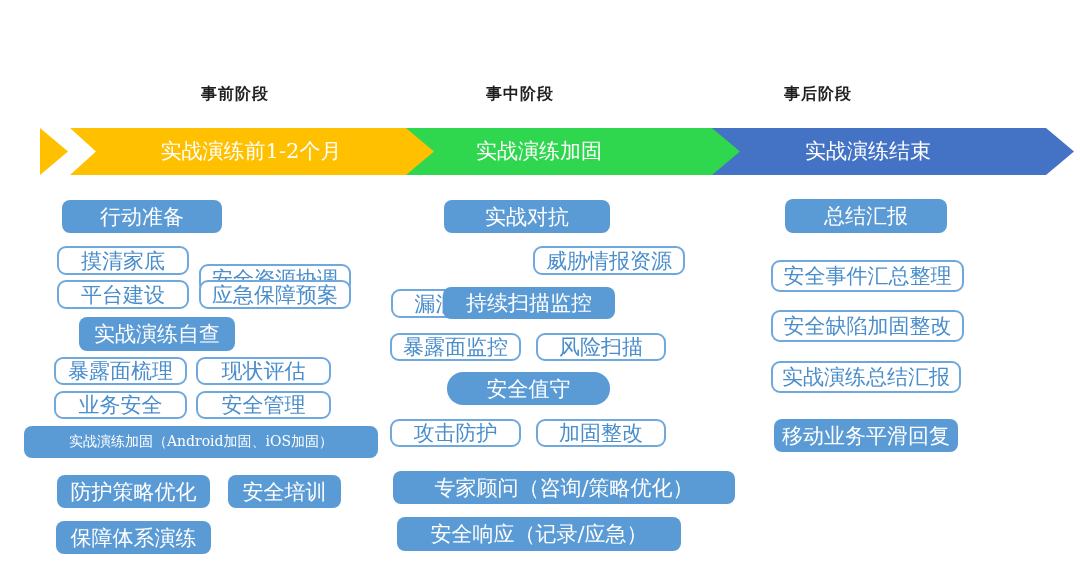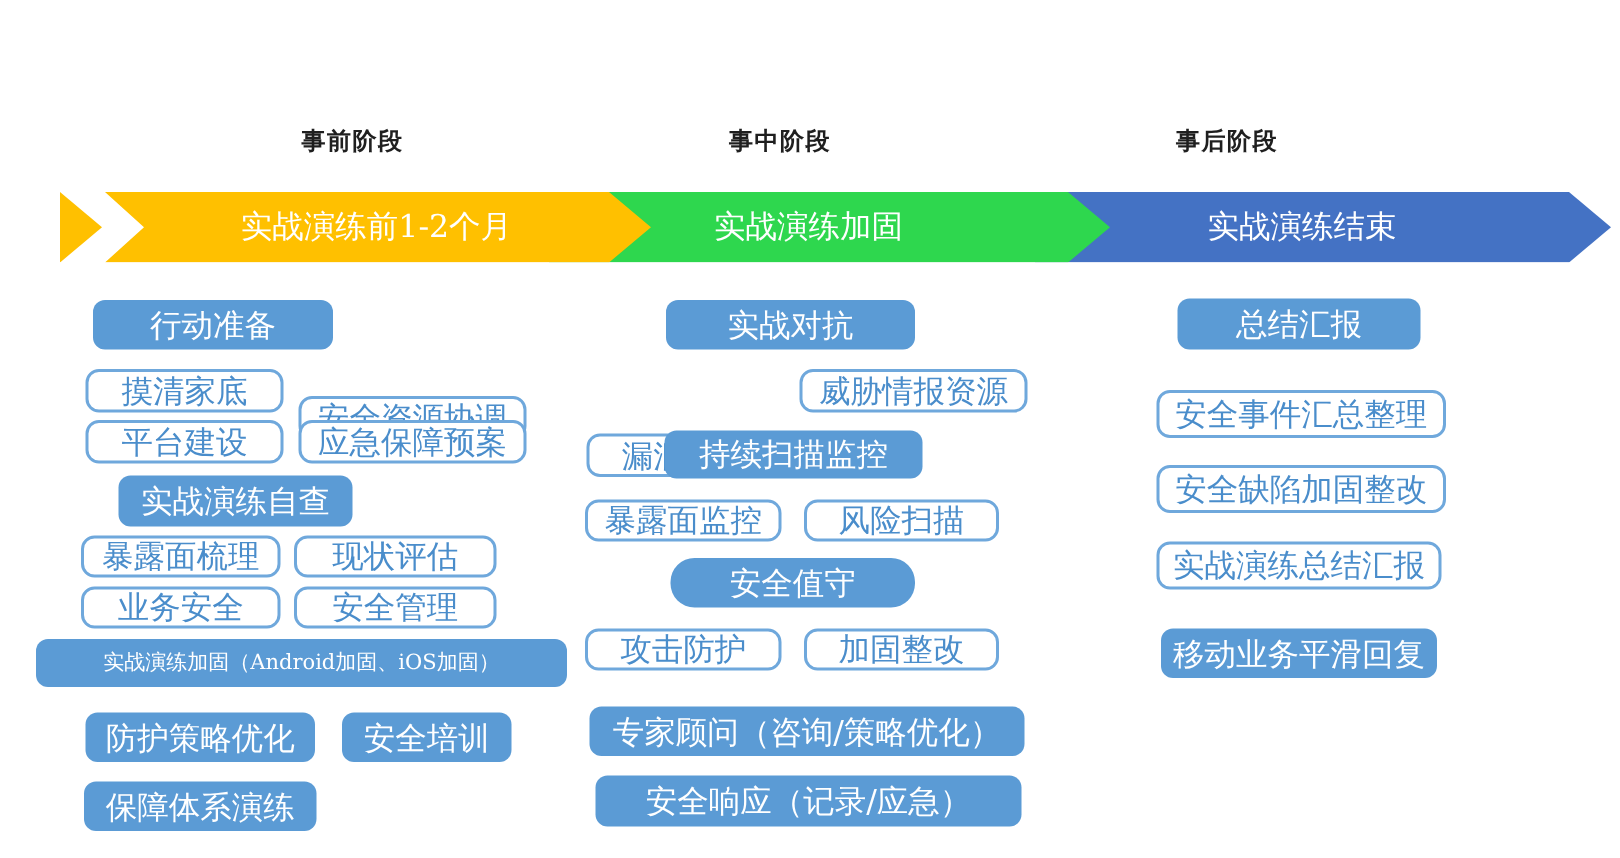--- a/index.html
+++ b/index.html
@@ -70,21 +70,21 @@
 
   <div class="box filled" style="left:444px; top:200px; width:166px; height:33px;">实战对抗</div>
   <div class="box outlined" style="left:391px; top:246px; width:131px; height:29px;margin-top:43px;">漏洞风险</div>
   <div class="box outlined" style="left:533px; top:246px; width:152px; height:29px;">威胁情报资源</div>
   <div class="box filled" style="left:443px; top:287px; width:172px; height:32px;">持续扫描监控</div>
   <div class="box outlined" style="left:390px; top:333px; width:131px; height:28px;">暴露面监控</div>
   <div class="box outlined" style="left:536px; top:333px; width:130px; height:28px;">风险扫描</div>
   <div class="box filled" style="left:447px; top:372px; width:163px; height:33px;border-radius:16px;">安全值守</div>
   <div class="box outlined" style="left:390px; top:419px; width:131px; height:28px;">攻击防护</div>
   <div class="box outlined" style="left:536px; top:419px; width:130px; height:28px;">加固整改</div>
-  <div class="box filled" style="left:393px; top:471px; width:290px; height:33px;text-align:right;">专家顾问（咨询/策略优化）</div>
+  <div class="box filled" style="left:393px; top:471px; width:342px; height:33px;text-align:right;">专家顾问（咨询/策略优化）</div>
   <div class="box filled" style="left:397px; top:517px; width:284px; height:34px;">安全响应（记录/应急）</div>
 
   <div class="box filled" style="left:785px; top:199px; width:162px; height:34px;">总结汇报</div>
   <div class="box outlined" style="left:771px; top:260px; width:193px; height:32px;">安全事件汇总整理</div>
   <div class="box outlined" style="left:771px; top:310px; width:193px; height:32px;">安全缺陷加固整改</div>
   <div class="box outlined" style="left:771px; top:361px; width:190px; height:32px;">实战演练总结汇报</div>
   <div class="box filled" style="left:774px; top:419px; width:184px; height:33px;">移动业务平滑回复</div>
 
 </div>
 

